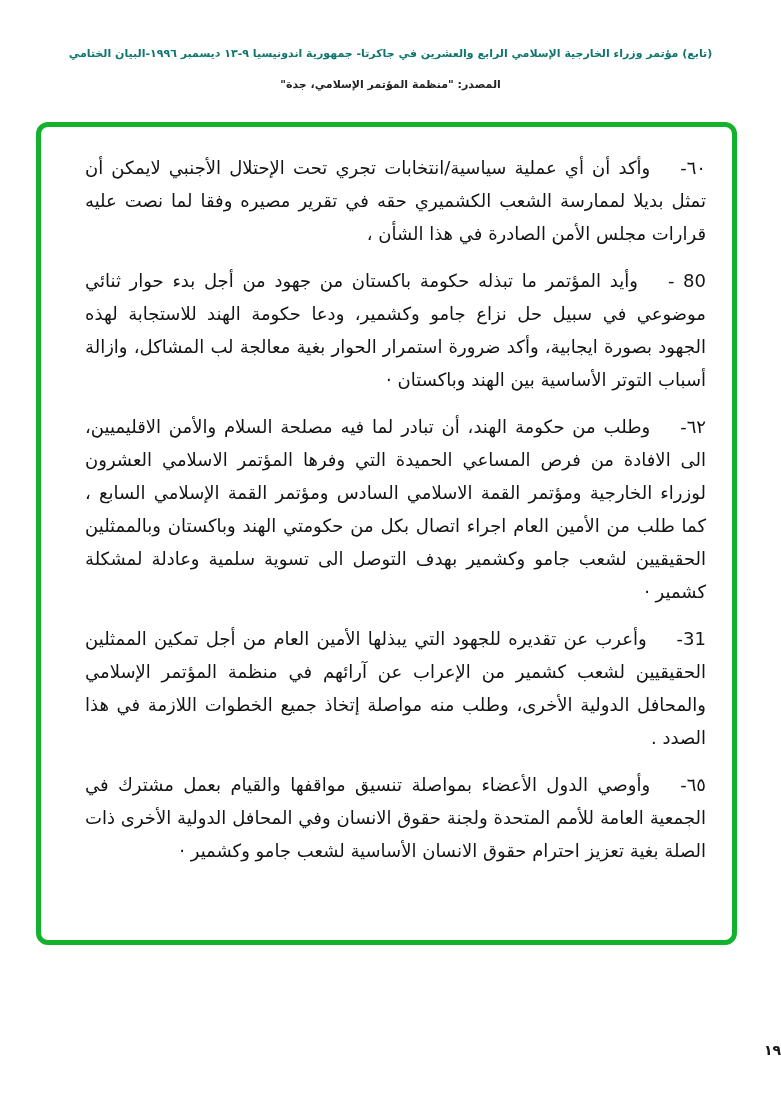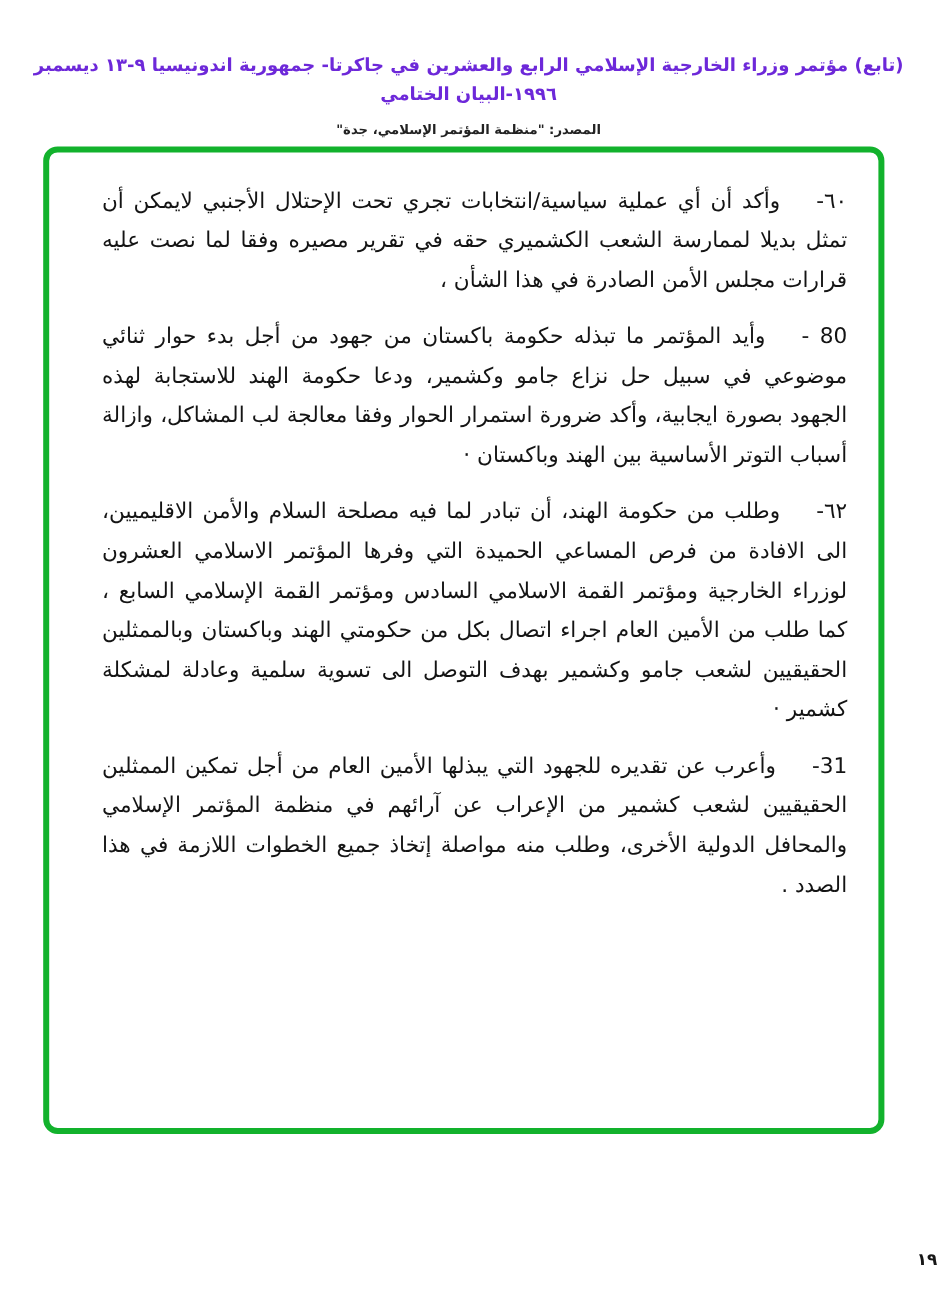--- a/index.html
+++ b/index.html
@@ -15,23 +15,23 @@
   }
   .doc-header {
     position: absolute;
     top: 42px;
     left: 18px;
     right: 18px;
     direction: rtl;
     text-align: center;
   }
   .doc-header .hline1 {
-    font-size: 15px;
+    font-size: 11px;
     font-weight: bold;
-    color: #6d28d9;
+    color: #0f766e;
     letter-spacing: 0;
     line-height: 24px;
   }
   .doc-header .hline2 {
     margin-top: 12px;
     font-size: 11px;
     font-weight: bold;
     color: #222222;
   }
   .frame {
@@ -78,30 +78,33 @@
     <div class="hline2">المصدر: "منظمة المؤتمر الإسلامي، جدة"</div>
   </div>
 
   <div class="frame">
 
     <div class="para">
       <span class="para-num">٦٠-</span><span class="para-text">وأكد أن أي عملية سياسية/انتخابات تجري تحت الإحتلال الأجنبي لايمكن أن تمثل بديلا لممارسة الشعب الكشميري حقه في تقرير مصيره وفقا لما نصت عليه قرارات  مجلس الأمن الصادرة في هذا الشأن ،</span>
     </div>
 
     <div class="para">
-      <span class="para-num">80 -</span><span class="para-text">وأيد المؤتمر ما تبذله حكومة باكستان من جهود من أجل بدء حوار ثنائي موضوعي في سبيل حل نزاع جامو وكشمير، ودعا حكومة الهند للاستجابة لهذه الجهود بصورة ايجابية، وأكد ضرورة استمرار الحوار وفقا معالجة لب المشاكل، وازالة أسباب التوتر الأساسية بين الهند وباكستان ·</span>
+      <span class="para-num">80 -</span><span class="para-text">وأيد المؤتمر ما تبذله حكومة باكستان من جهود من أجل بدء حوار ثنائي موضوعي في سبيل حل نزاع جامو وكشمير، ودعا حكومة الهند للاستجابة لهذه الجهود بصورة ايجابية، وأكد ضرورة استمرار الحوار بغية معالجة لب المشاكل، وازالة أسباب التوتر الأساسية بين الهند وباكستان ·</span>
     </div>
 
     <div class="para">
       <span class="para-num">٦٢-</span><span class="para-text">وطلب من حكومة الهند، أن تبادر لما فيه مصلحة السلام والأمن الاقليميين، الى الافادة من فرص المساعي الحميدة التي وفرها المؤتمر الاسلامي العشرون لوزراء الخارجية ومؤتمر القمة الاسلامي السادس ومؤتمر القمة الإسلامي السابع ، كما طلب من الأمين العام اجراء اتصال بكل من حكومتي الهند وباكستان وبالممثلين الحقيقيين لشعب جامو وكشمير بهدف التوصل الى تسوية سلمية وعادلة لمشكلة كشمير ·</span>
     </div>
 
     <div class="para">
       <span class="para-num">31-</span><span class="para-text">وأعرب عن تقديره للجهود التي يبذلها الأمين العام من أجل تمكين الممثلين الحقيقيين لشعب كشمير من الإعراب عن آرائهم في منظمة المؤتمر الإسلامي والمحافل الدولية الأخرى، وطلب منه مواصلة إتخاذ جميع الخطوات اللازمة في هذا الصدد .</span>
     </div>
 
 
+    <div class="para">
+      <span class="para-num">٦٥-</span><span class="para-text">وأوصي الدول الأعضاء بمواصلة تنسيق مواقفها والقيام بعمل مشترك في الجمعية العامة للأمم المتحدة ولجنة حقوق الانسان وفي المحافل الدولية الأخرى ذات الصلة بغية تعزيز احترام حقوق الانسان الأساسية لشعب جامو وكشمير ·</span>
+    </div>
 
   </div>
 
   <div class="page-number">١٩</div>
 
 </div>
 
 </body></html>

